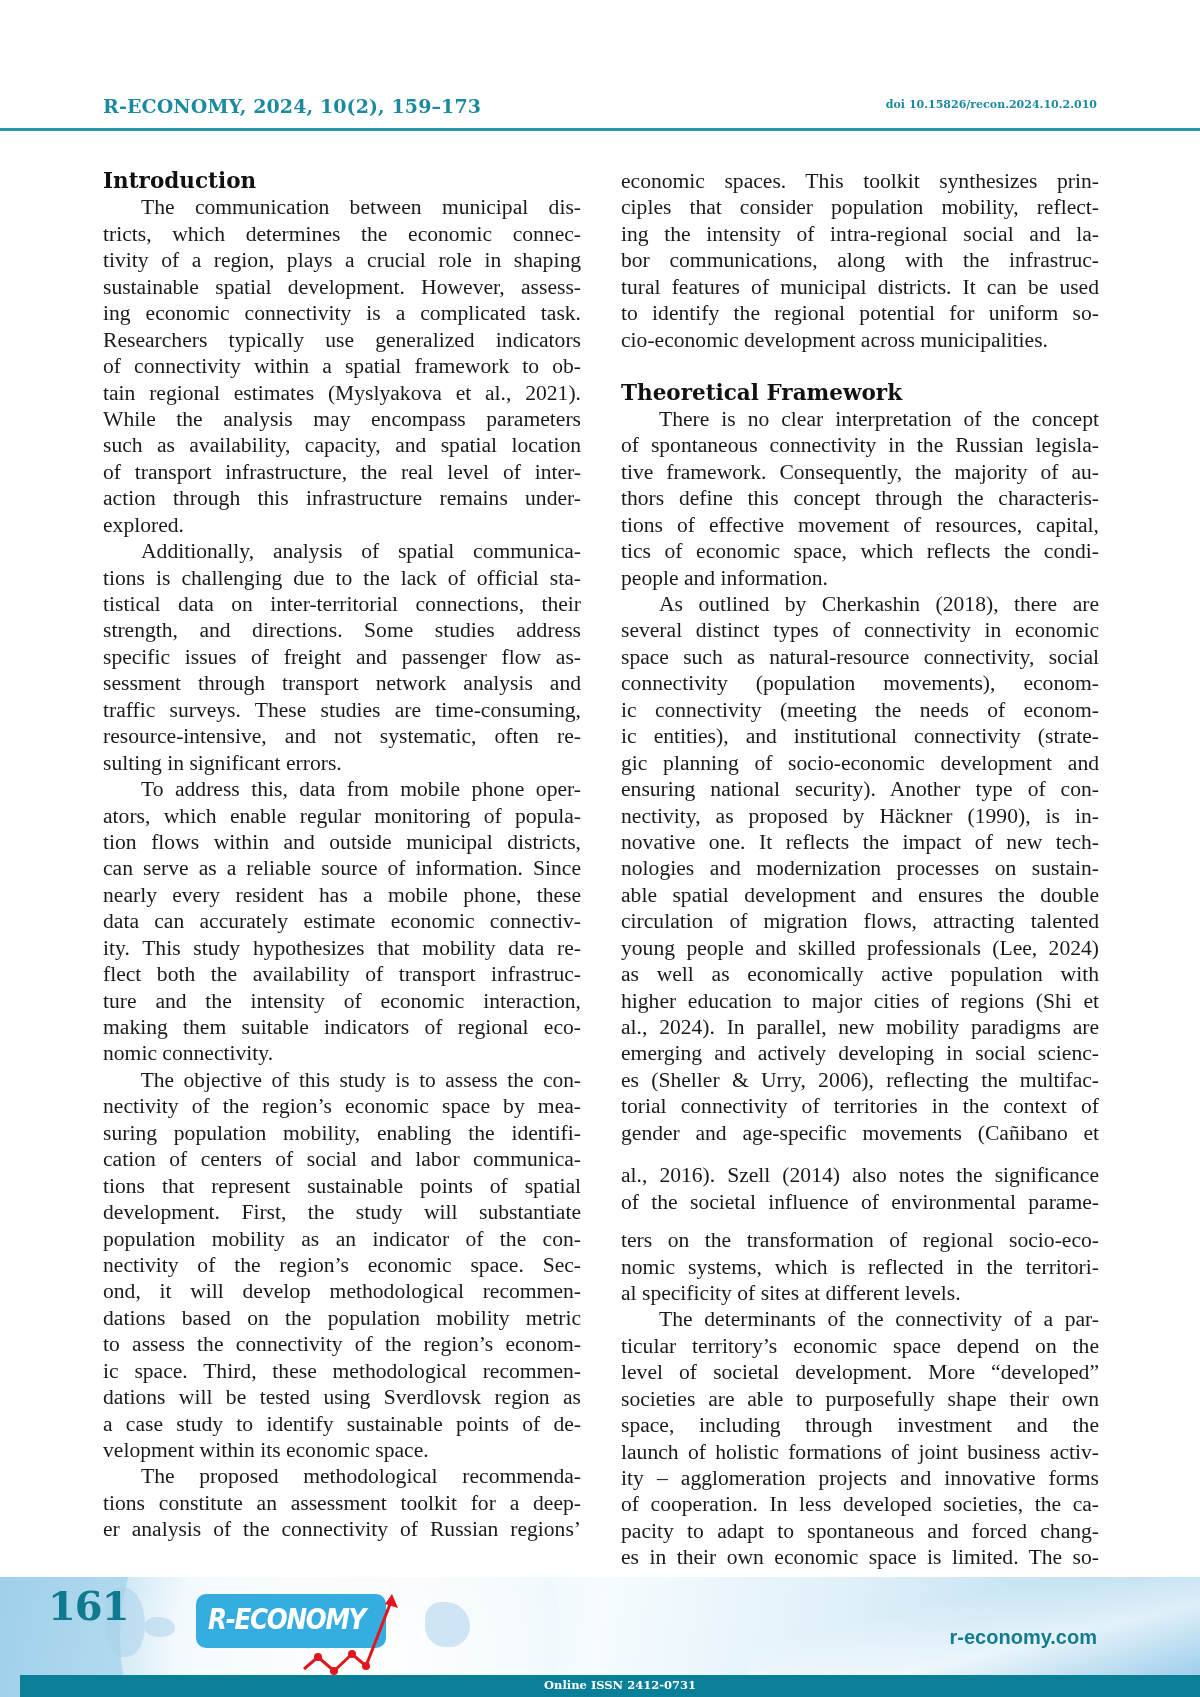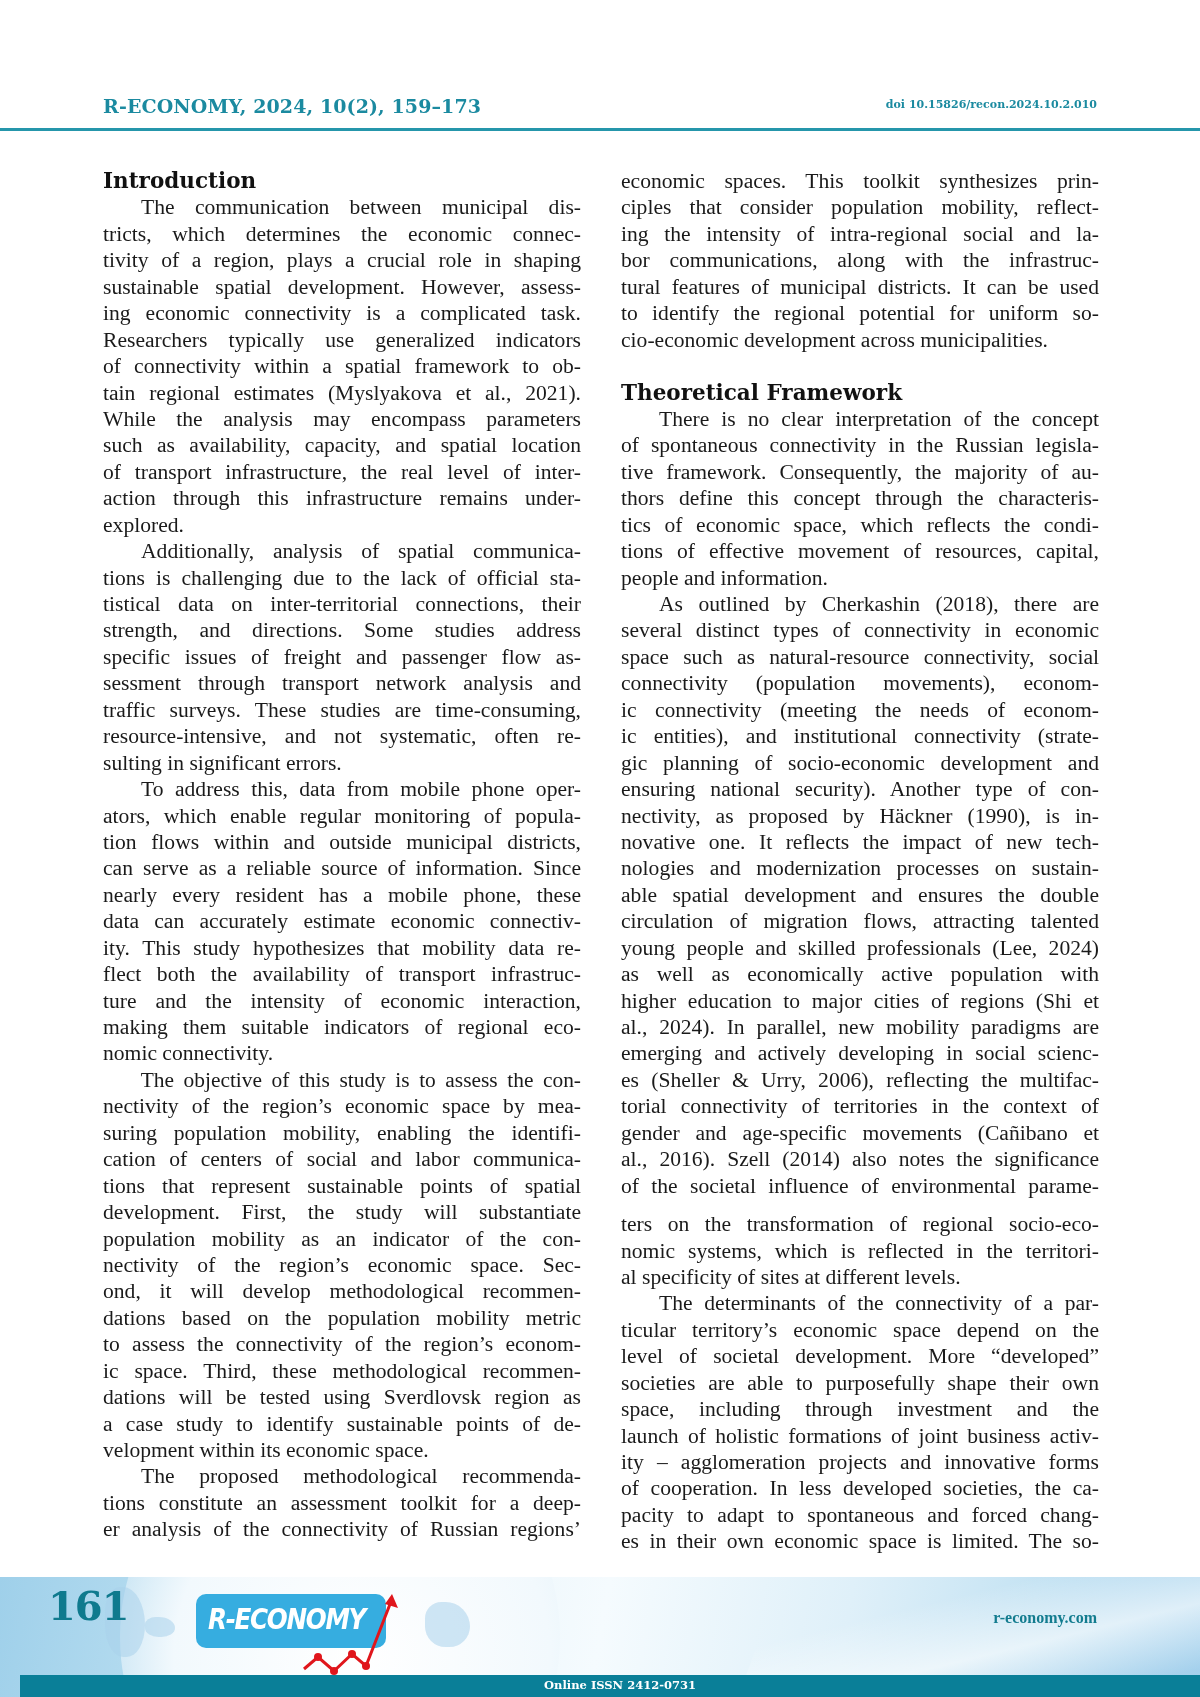--- a/index.html
+++ b/index.html
@@ -73,22 +73,22 @@
     background: #36ade0; border-radius: 10px;
   }
   .logo-text {
     position: absolute; left: 12px; top: 9px;
     font-family: "DejaVu Sans", sans-serif; font-weight: bold; font-style: italic;
     font-size: 28px; color: #ffffff; letter-spacing: -1.5px;
     transform: scaleX(0.88); transform-origin: left center;
   }
   .logo-arrow { position: absolute; left: 100px; top: 0; width: 120px; height: 90px; overflow: visible; }
   .site-url {
-    position: absolute; right: 103px; top: 32px;
-    font-family: Liberation Serif, serif; font-weight: bold; font-size: 16px;
+    position: absolute; right: 103px; top: 49px;
+    font-family: Liberation Sans, sans-serif; font-weight: bold; font-size: 20px;
     color: #137c8f;
   }
   .issn-bar {
     position: absolute; left: 0; top: 98px; width: 1200px; height: 22px;
     background: #0a7f98;
     margin-left: 20px;
   }
   .issn {
     position: absolute; left: 0; width: 1200px; top: 3px; text-align: center;
     font-family: "DejaVu Serif", serif; font-weight: bold; font-size: 11.5px;
@@ -179,22 +179,22 @@
       <span class="line" style="display: block; width: 478px;">to identify the regional potential for uniform so-</span>
       <span class="line last" style="display: block; width: 478px;">cio-economic development across municipalities.</span>
     </div>
     <div class="spacer"></div>
     <div class="heading">Theoretical Framework</div>
     <div class="paragraph">
       <span class="line indent" style="display: block; width: 478px;">There is no clear interpretation of the concept</span>
       <span class="line" style="display: block; width: 478px;">of spontaneous connectivity in the Russian legisla-</span>
       <span class="line" style="display: block; width: 478px;">tive framework. Consequently, the majority of au-</span>
       <span class="line" style="display: block; width: 478px;">thors define this concept through the characteris-</span>
+      <span class="line" style="display: block; width: 478px;">tions of effective movement of resources, capital,</span>
       <span class="line" style="display: block; width: 478px;">tics of economic space, which reflects the condi-</span>
-      <span class="line" style="display: block; width: 478px;">tions of effective movement of resources, capital,</span>
       <span class="line last" style="display: block; width: 478px;">people and information.</span>
     </div>
     <div class="paragraph">
       <span class="line indent" style="display: block; width: 478px;">As outlined by Cherkashin (2018), there are</span>
       <span class="line" style="display: block; width: 478px;">several distinct types of connectivity in economic</span>
       <span class="line" style="display: block; width: 478px;">space such as natural-resource connectivity, social</span>
       <span class="line" style="display: block; width: 478px;">connectivity (population movements), econom-</span>
       <span class="line" style="display: block; width: 478px;">ic connectivity (meeting the needs of econom-</span>
       <span class="line" style="display: block; width: 478px;">ic entities), and institutional connectivity (strate-</span>
       <span class="line" style="display: block; width: 478px;">gic planning of socio-economic development and</span>
@@ -205,21 +205,21 @@
       <span class="line" style="display: block; width: 478px;">able spatial development and ensures the double</span>
       <span class="line" style="display: block; width: 478px;">circulation of migration flows, attracting talented</span>
       <span class="line" style="display: block; width: 478px;">young people and skilled professionals (Lee, 2024)</span>
       <span class="line" style="display: block; width: 478px;">as well as economically active population with</span>
       <span class="line" style="display: block; width: 478px;">higher education to major cities of regions (Shi et</span>
       <span class="line" style="display: block; width: 478px;">al., 2024). In parallel, new mobility paradigms are</span>
       <span class="line" style="display: block; width: 478px;">emerging and actively developing in social scienc-</span>
       <span class="line" style="display: block; width: 478px;">es (Sheller &amp; Urry, 2006), reflecting the multifac-</span>
       <span class="line" style="display: block; width: 478px;">torial connectivity of territories in the context of</span>
       <span class="line" style="display: block; width: 478px;">gender and age-specific movements (Cañibano et</span>
-      <span class="line" style="display: block; width: 478px;">al., 2016). Szell (2014) also notes the significance</span>
+      <span class="line" style="display: block; width: 478px; margin-top: 16px;">al., 2016). Szell (2014) also notes the significance</span>
       <span class="line" style="display: block; width: 478px;">of the societal influence of environmental parame-</span>
       <span class="line" style="display: block; width: 478px; margin-top: 12px;">ters on the transformation of regional socio-eco-</span>
       <span class="line" style="display: block; width: 478px;">nomic systems, which is reflected in the territori-</span>
       <span class="line last" style="display: block; width: 478px;">al specificity of sites at different levels.</span>
     </div>
     <div class="paragraph">
       <span class="line indent" style="display: block; width: 478px;">The determinants of the connectivity of a par-</span>
       <span class="line" style="display: block; width: 478px;">ticular territory’s economic space depend on the</span>
       <span class="line" style="display: block; width: 478px;">level of societal development. More “developed”</span>
       <span class="line" style="display: block; width: 478px;">societies are able to purposefully shape their own</span>

